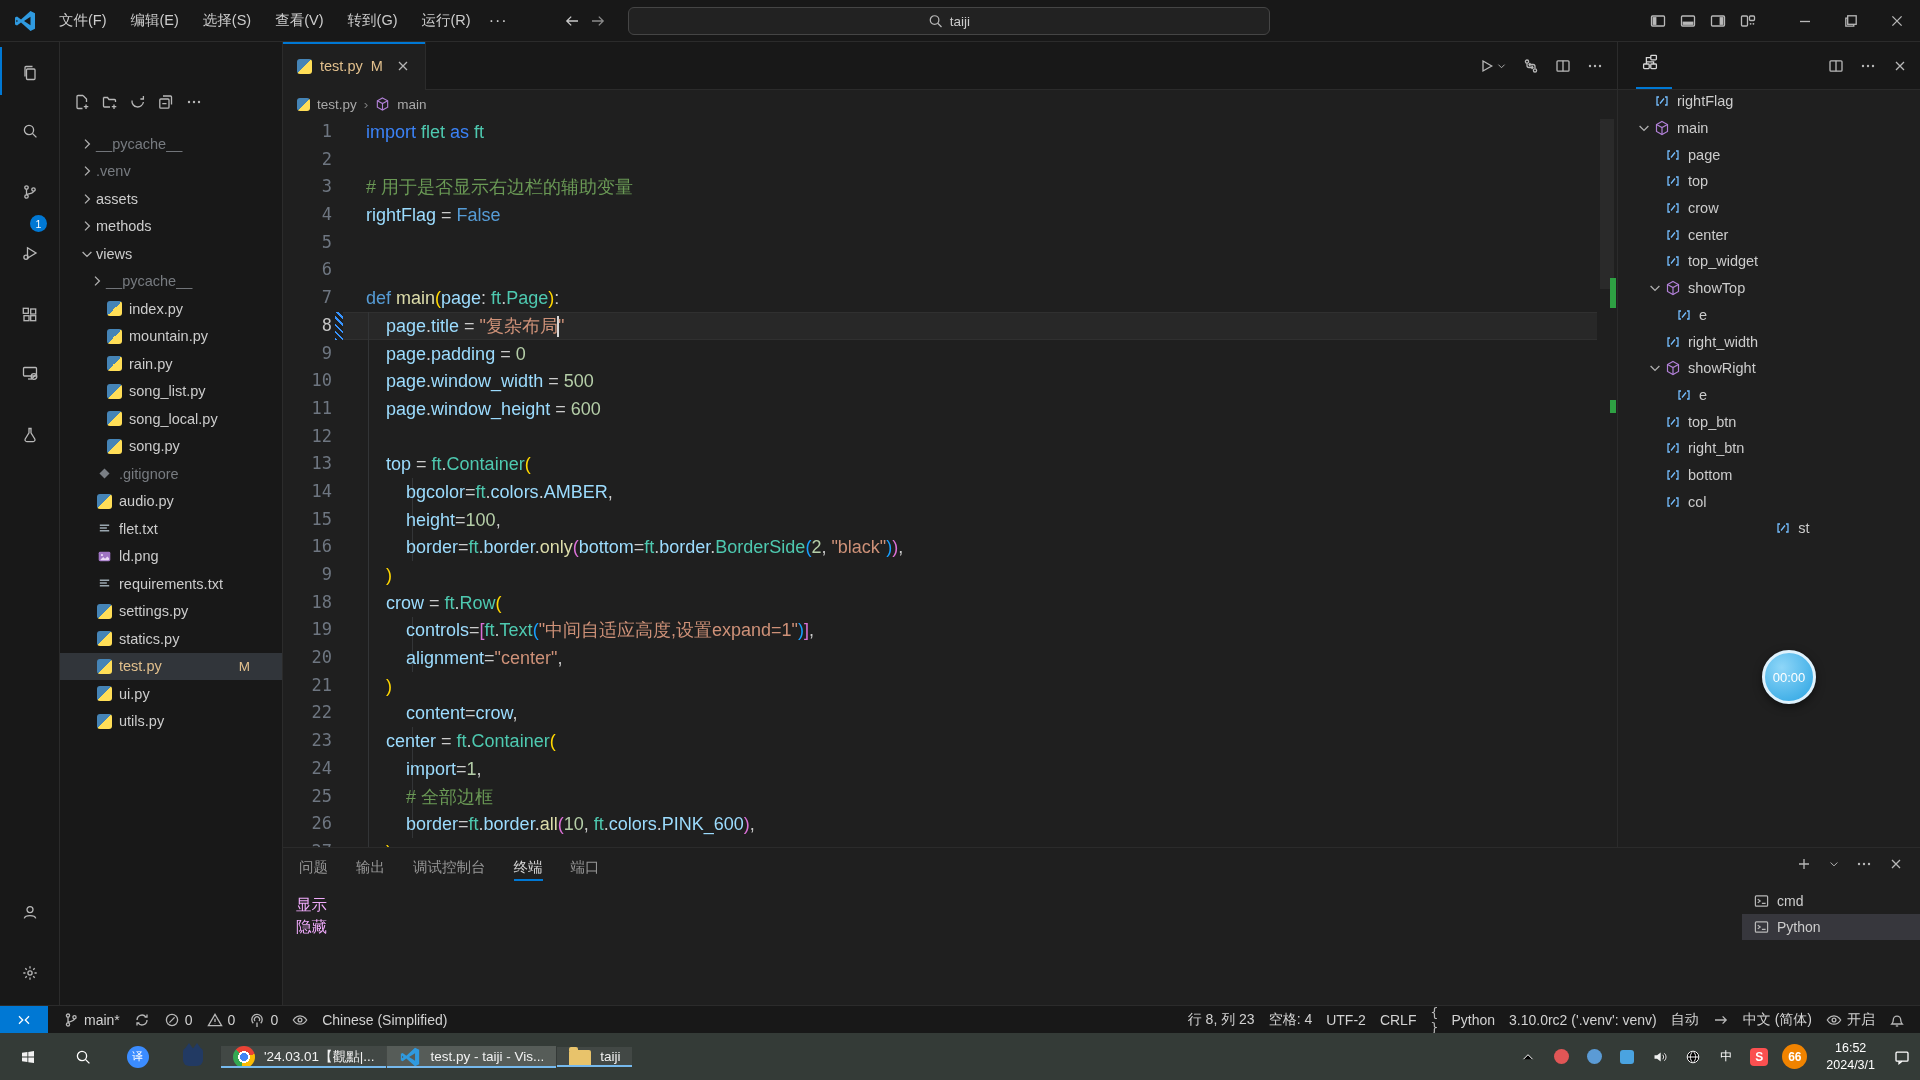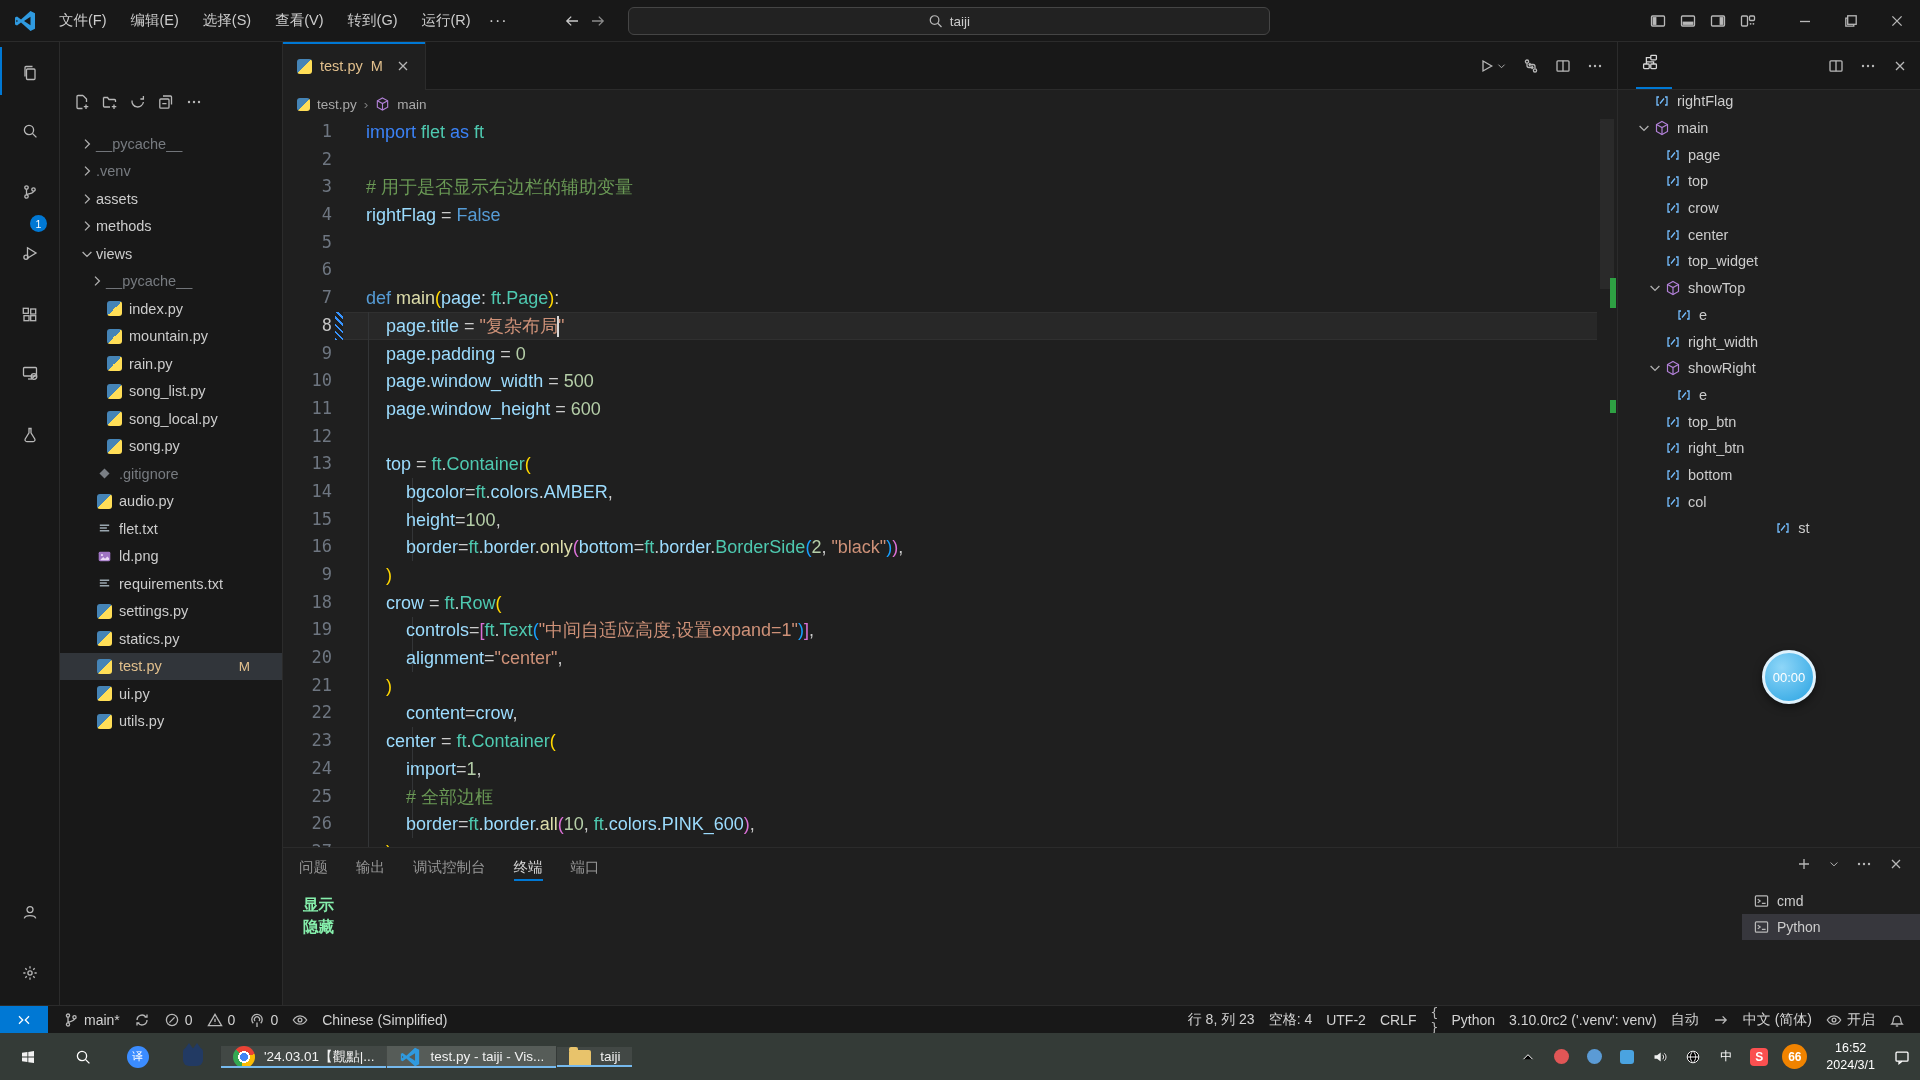--- a/index.html
+++ b/index.html
@@ -71,21 +71,21 @@
   .orow{height:26.7px;display:flex;align-items:center;font-size:14.5px;color:#cccccc;}
   .orow .ochev{width:18px;color:#b0b0b0;}
   .orow .oic{width:17px;height:17px;margin-right:7px;display:flex;align-items:center;justify-content:center;}
   
   .panel{position:absolute;left:283px;top:847px;width:1637px;height:158px;background:#1f1f1f;border-top:1px solid #2b2b2b;}
   .ptabs{position:absolute;left:16px;top:0;height:38px;display:flex;gap:28px;align-items:center;font-size:14.5px;color:#969696;}
   .ptab{position:relative;height:38px;display:flex;align-items:center;}
   .ptab.on{color:#d7d7d7;}
   .ptab.on::after{content:"";position:absolute;left:0;bottom:5px;width:100%;height:2px;background:#0078d4;}
   .pacts{position:absolute;right:16px;top:8px;display:flex;gap:16px;color:#c5c5c5;}
-  .term-out{position:absolute;left:20px;top:46px;font-family:"DejaVu Sans Mono",monospace;font-size:15.5px;color:#86efac;line-height:22px;font-weight:bold;}
+  .term-out{position:absolute;left:13px;top:46px;font-family:"DejaVu Sans Mono",monospace;font-size:15.5px;color:#f0abfc;line-height:22px;}
   .term-prompt{position:absolute;left:16px;top:114px;font-family:"DejaVu Sans Mono",monospace;font-size:15.5px;color:#cccccc;}
   .termlist{position:absolute;right:0;top:40px;width:178px;}
   .trow{height:26px;display:flex;align-items:center;gap:8px;padding-left:12px;font-size:14px;color:#cccccc;}
   .trow.sel{background:#37373d;}
   
   .statusbar{position:absolute;left:0;top:1005px;width:100%;height:28px;background:#181818;border-top:1px solid #2b2b2b;display:flex;align-items:center;font-size:14px;color:#d2d2d2;}
   .sb-remote{width:48px;height:28px;background:#0078d4;color:#fff;display:flex;align-items:center;justify-content:center;margin-right:8px;}
   .sb-item{display:flex;align-items:center;gap:5px;padding:0 7px;height:28px;}
   .sb-left{display:flex;align-items:center;}
   .sb-right{margin-left:auto;display:flex;align-items:center;padding-right:8px;}

